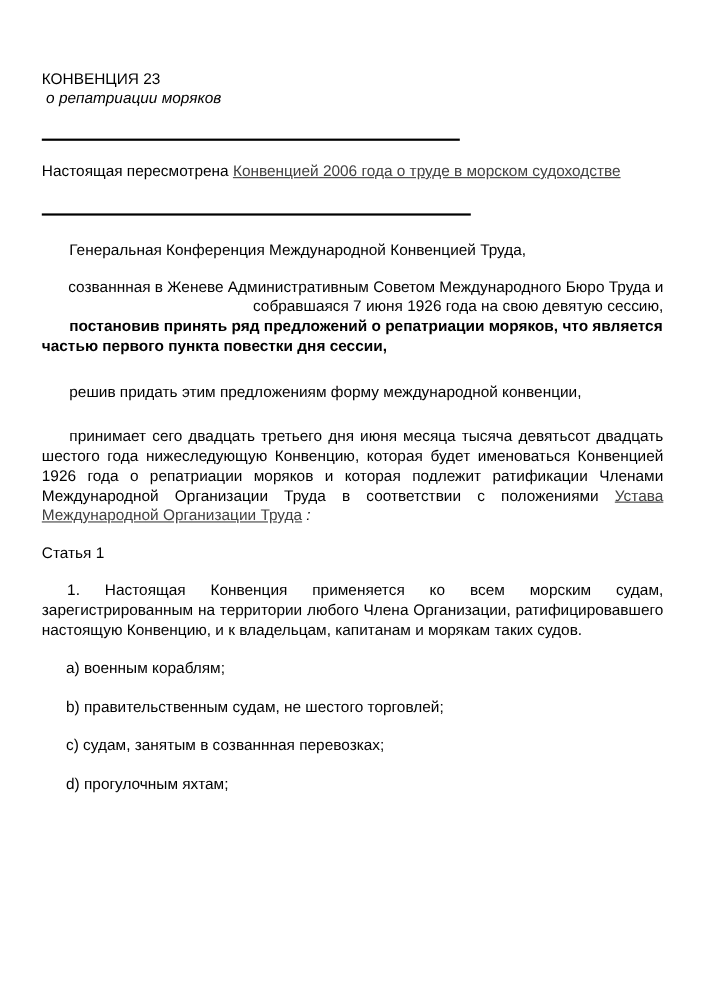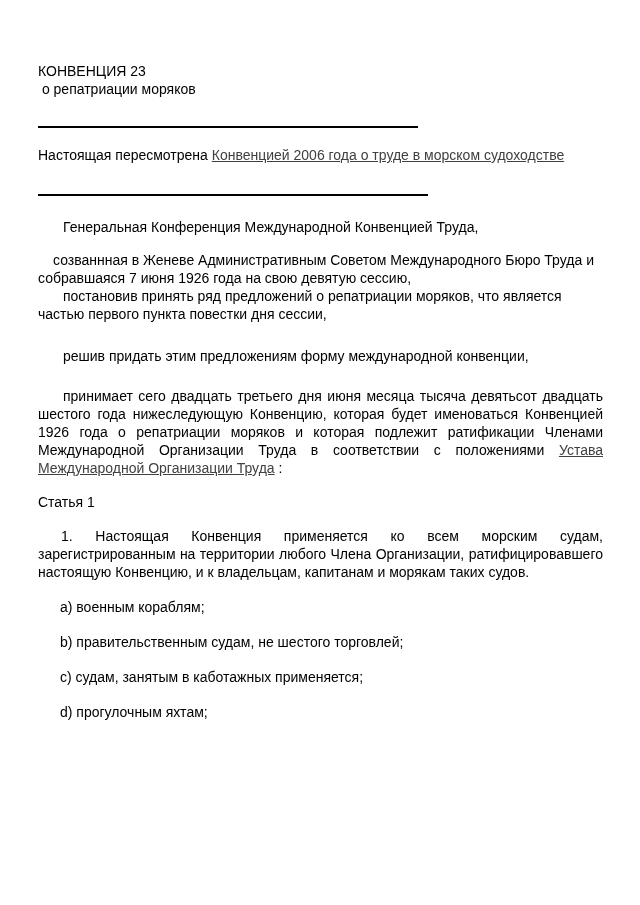--- a/index.html
+++ b/index.html
@@ -17,42 +17,42 @@
     line-height: 18px;
   }
   .page {
     box-sizing: border-box;
     width: 640px;
     height: 668px;
     padding: 62px 37px 0 38px;
   }
   p { margin: 0; }
 
-  .pre { white-space: pre-wrap; }
+  .pre { white-space: pre-wrap; font-style: italic; }
 
   .rule {
     height: 0;
     border-top: 2px solid #000000;
   }
   .rule-top { width: 380px; margin-top: 28px; }
   .rule-bottom { width: 390px; margin-top: 30px; }
 
   .revision {
     margin-top: 18px;
     text-align: justify;
   }
 
   a.doc-link {
     color: #404040;
     cursor: pointer;
   }
 
   .preamble-conference { margin-top: 22px; text-indent: 25px; }
-  .preamble-convened   { margin-top: 15px; text-indent: 15px; }
-  .preamble-resolved   { text-indent: 25px; }
+  .preamble-convened   { margin-top: 15px; text-indent: 15px; text-align: right; }
+  .preamble-resolved   { text-indent: 25px; font-weight: bold; }
   .preamble-decided    { text-indent: 25px; margin-top: 24px; }
 
   .adoption {
     margin-top: 22px;
     text-align: justify;
     text-indent: 25px;
   }
 
   .article-heading { margin-top: 16px; }
 
@@ -92,17 +92,17 @@
 
   <p class="article-heading">Статья 1</p>
 
   <p class="clause-1">1. Настоящая Конвенция применяется ко всем морским судам, зарегистрированным на территории любого Члена Организации, ратифицировавшего настоящую Конвенцию, и к владельцам, капитанам и морякам таких судов.</p>
 
 
   <p class="list-item">a) военным кораблям;</p>
 
   <p class="list-item">b) правительственным судам, не шестого торговлей;</p>
 
-  <p class="list-item">c) судам, занятым в каботажных применяется;</p>
+  <p class="list-item">c) судам, занятым в созваннная перевозках;</p>
 
   <p class="list-item">d) прогулочным яхтам;</p>
 
 </div>
 
 </body></html>

